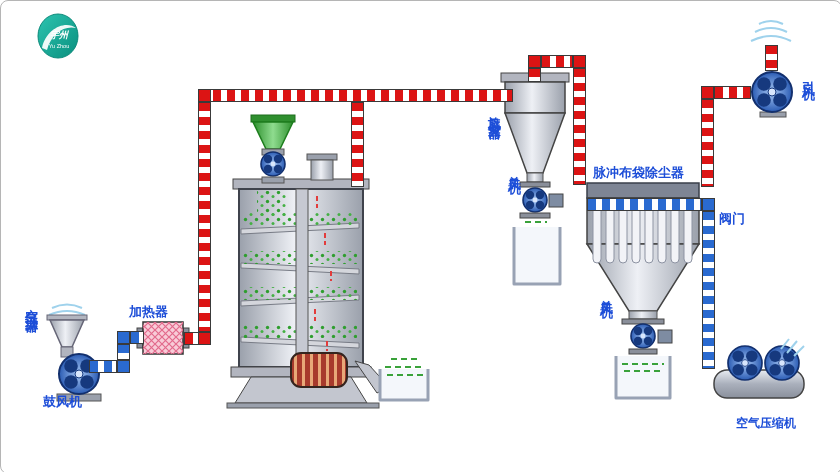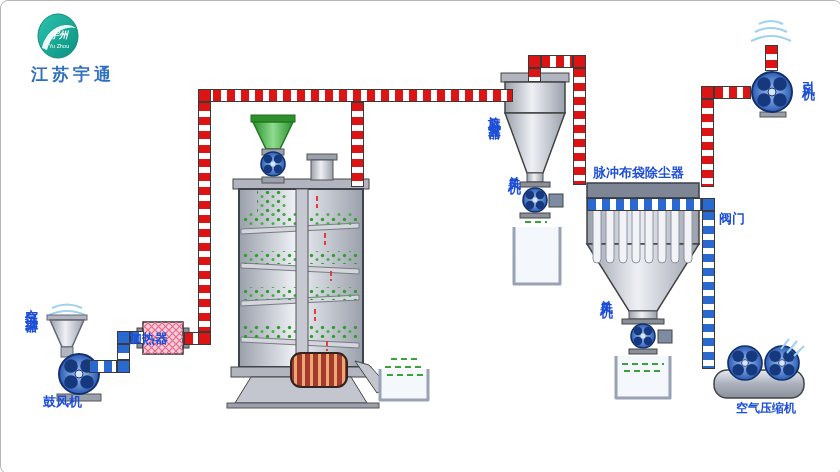--- a/index.html
+++ b/index.html
@@ -244,25 +244,24 @@
 
   <div class="pe red" style="left:197px;top:88px;"></div>
   <div class="pe red" style="left:197px;top:331px;"></div>
   <div class="pe red" style="left:527px;top:54px;"></div>
   <div class="pe red" style="left:572px;top:54px;"></div>
   <div class="pe red" style="left:700px;top:85px;"></div>
   <div class="pe blue" style="left:116px;top:359px;"></div>
   <div class="pe blue" style="left:116px;top:330px;"></div>
   <div class="pe blue" style="left:701px;top:197px;"></div>
 
-  <div class="company">江苏宇通</div>
   <div class="lbl vert" style="left:22px;top:297px;">空气过滤器</div>
   <div class="lbl" style="left:42px;top:394px;">鼓风机</div>
-  <div class="lbl" style="left:128px;top:304px;margin-top:27px;">加热器</div>
+  <div class="lbl" style="left:128px;top:304px;">加热器</div>
   <div class="lbl vert" style="left:485px;top:104px;">旋风分离器</div>
   <div class="lbl vert" style="left:505px;top:164px;">关风机</div>
   <div class="lbl" style="left:592px;top:165px;">脉冲布袋除尘器</div>
   <div class="lbl vert" style="left:597px;top:288px;">关风机</div>
   <div class="lbl" style="left:718px;top:211px;text-align:right;">阀门</div>
   <div class="lbl vert" style="left:799px;top:70px;">引风机</div>
-  <div class="lbl small" style="left:735px;top:401px;">空气压缩机</div>
+  <div class="lbl small" style="left:735px;top:416px;">空气压缩机</div>
 
 </div>
 
 </body></html>

